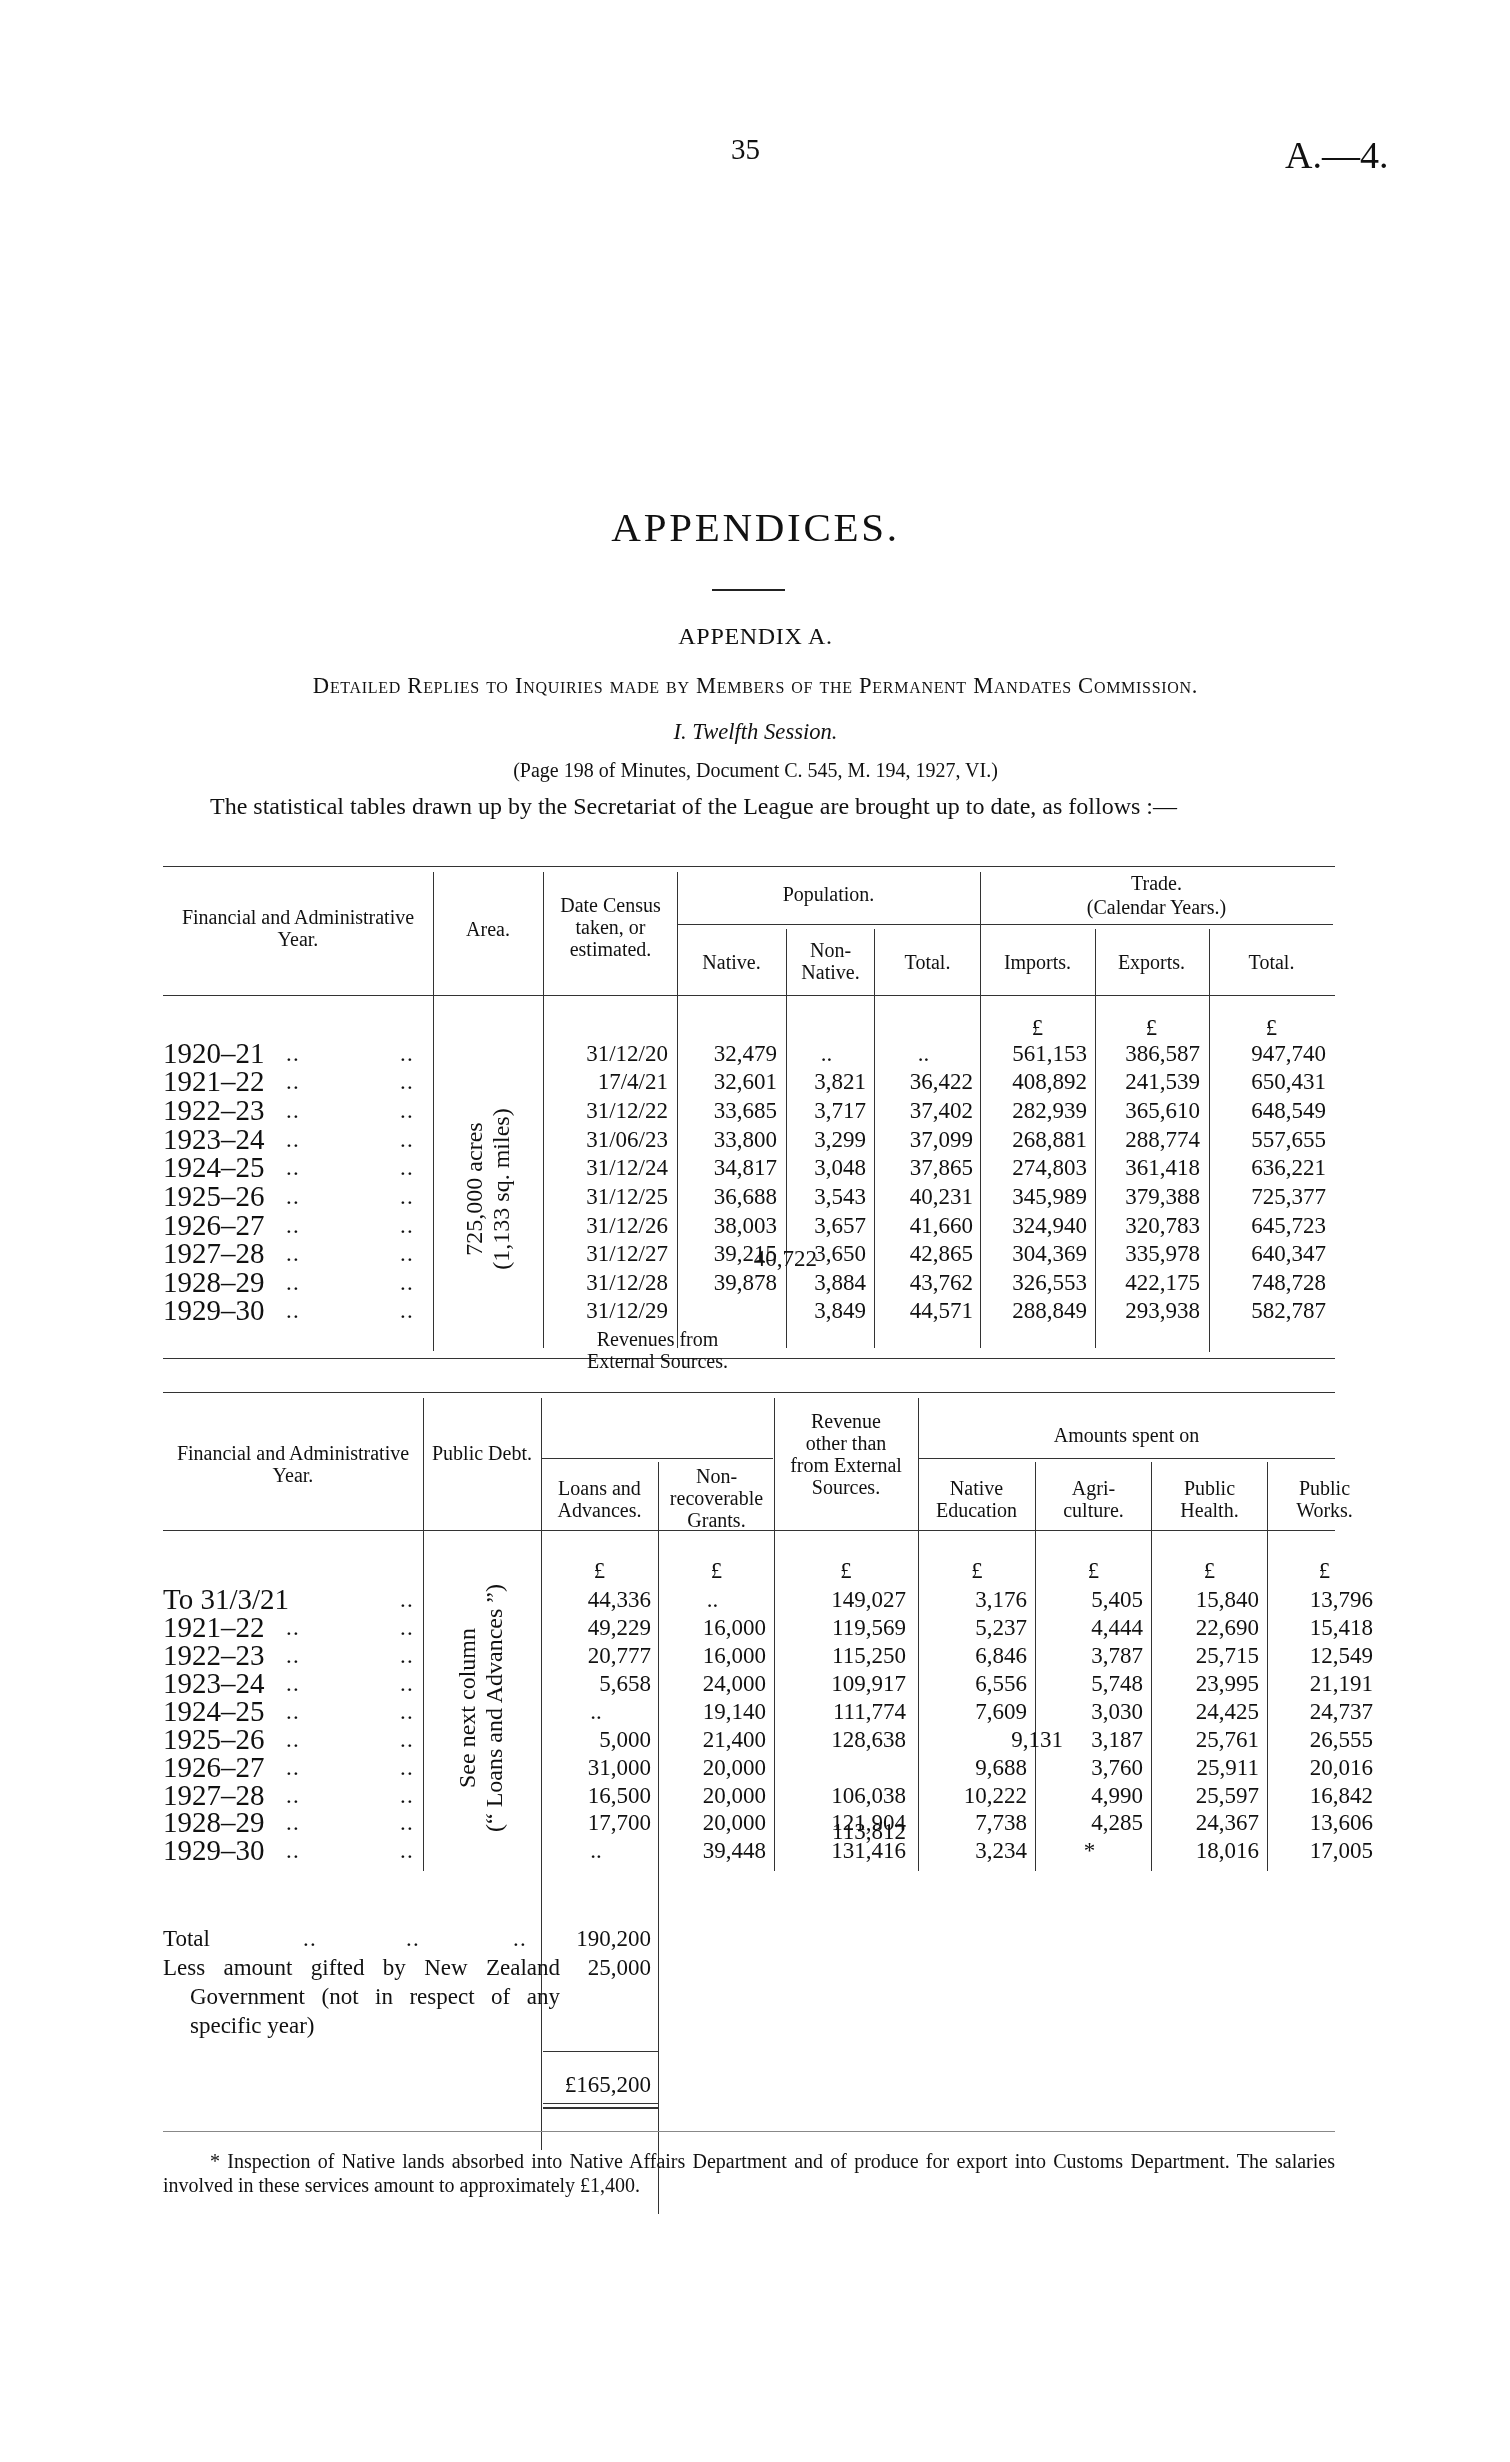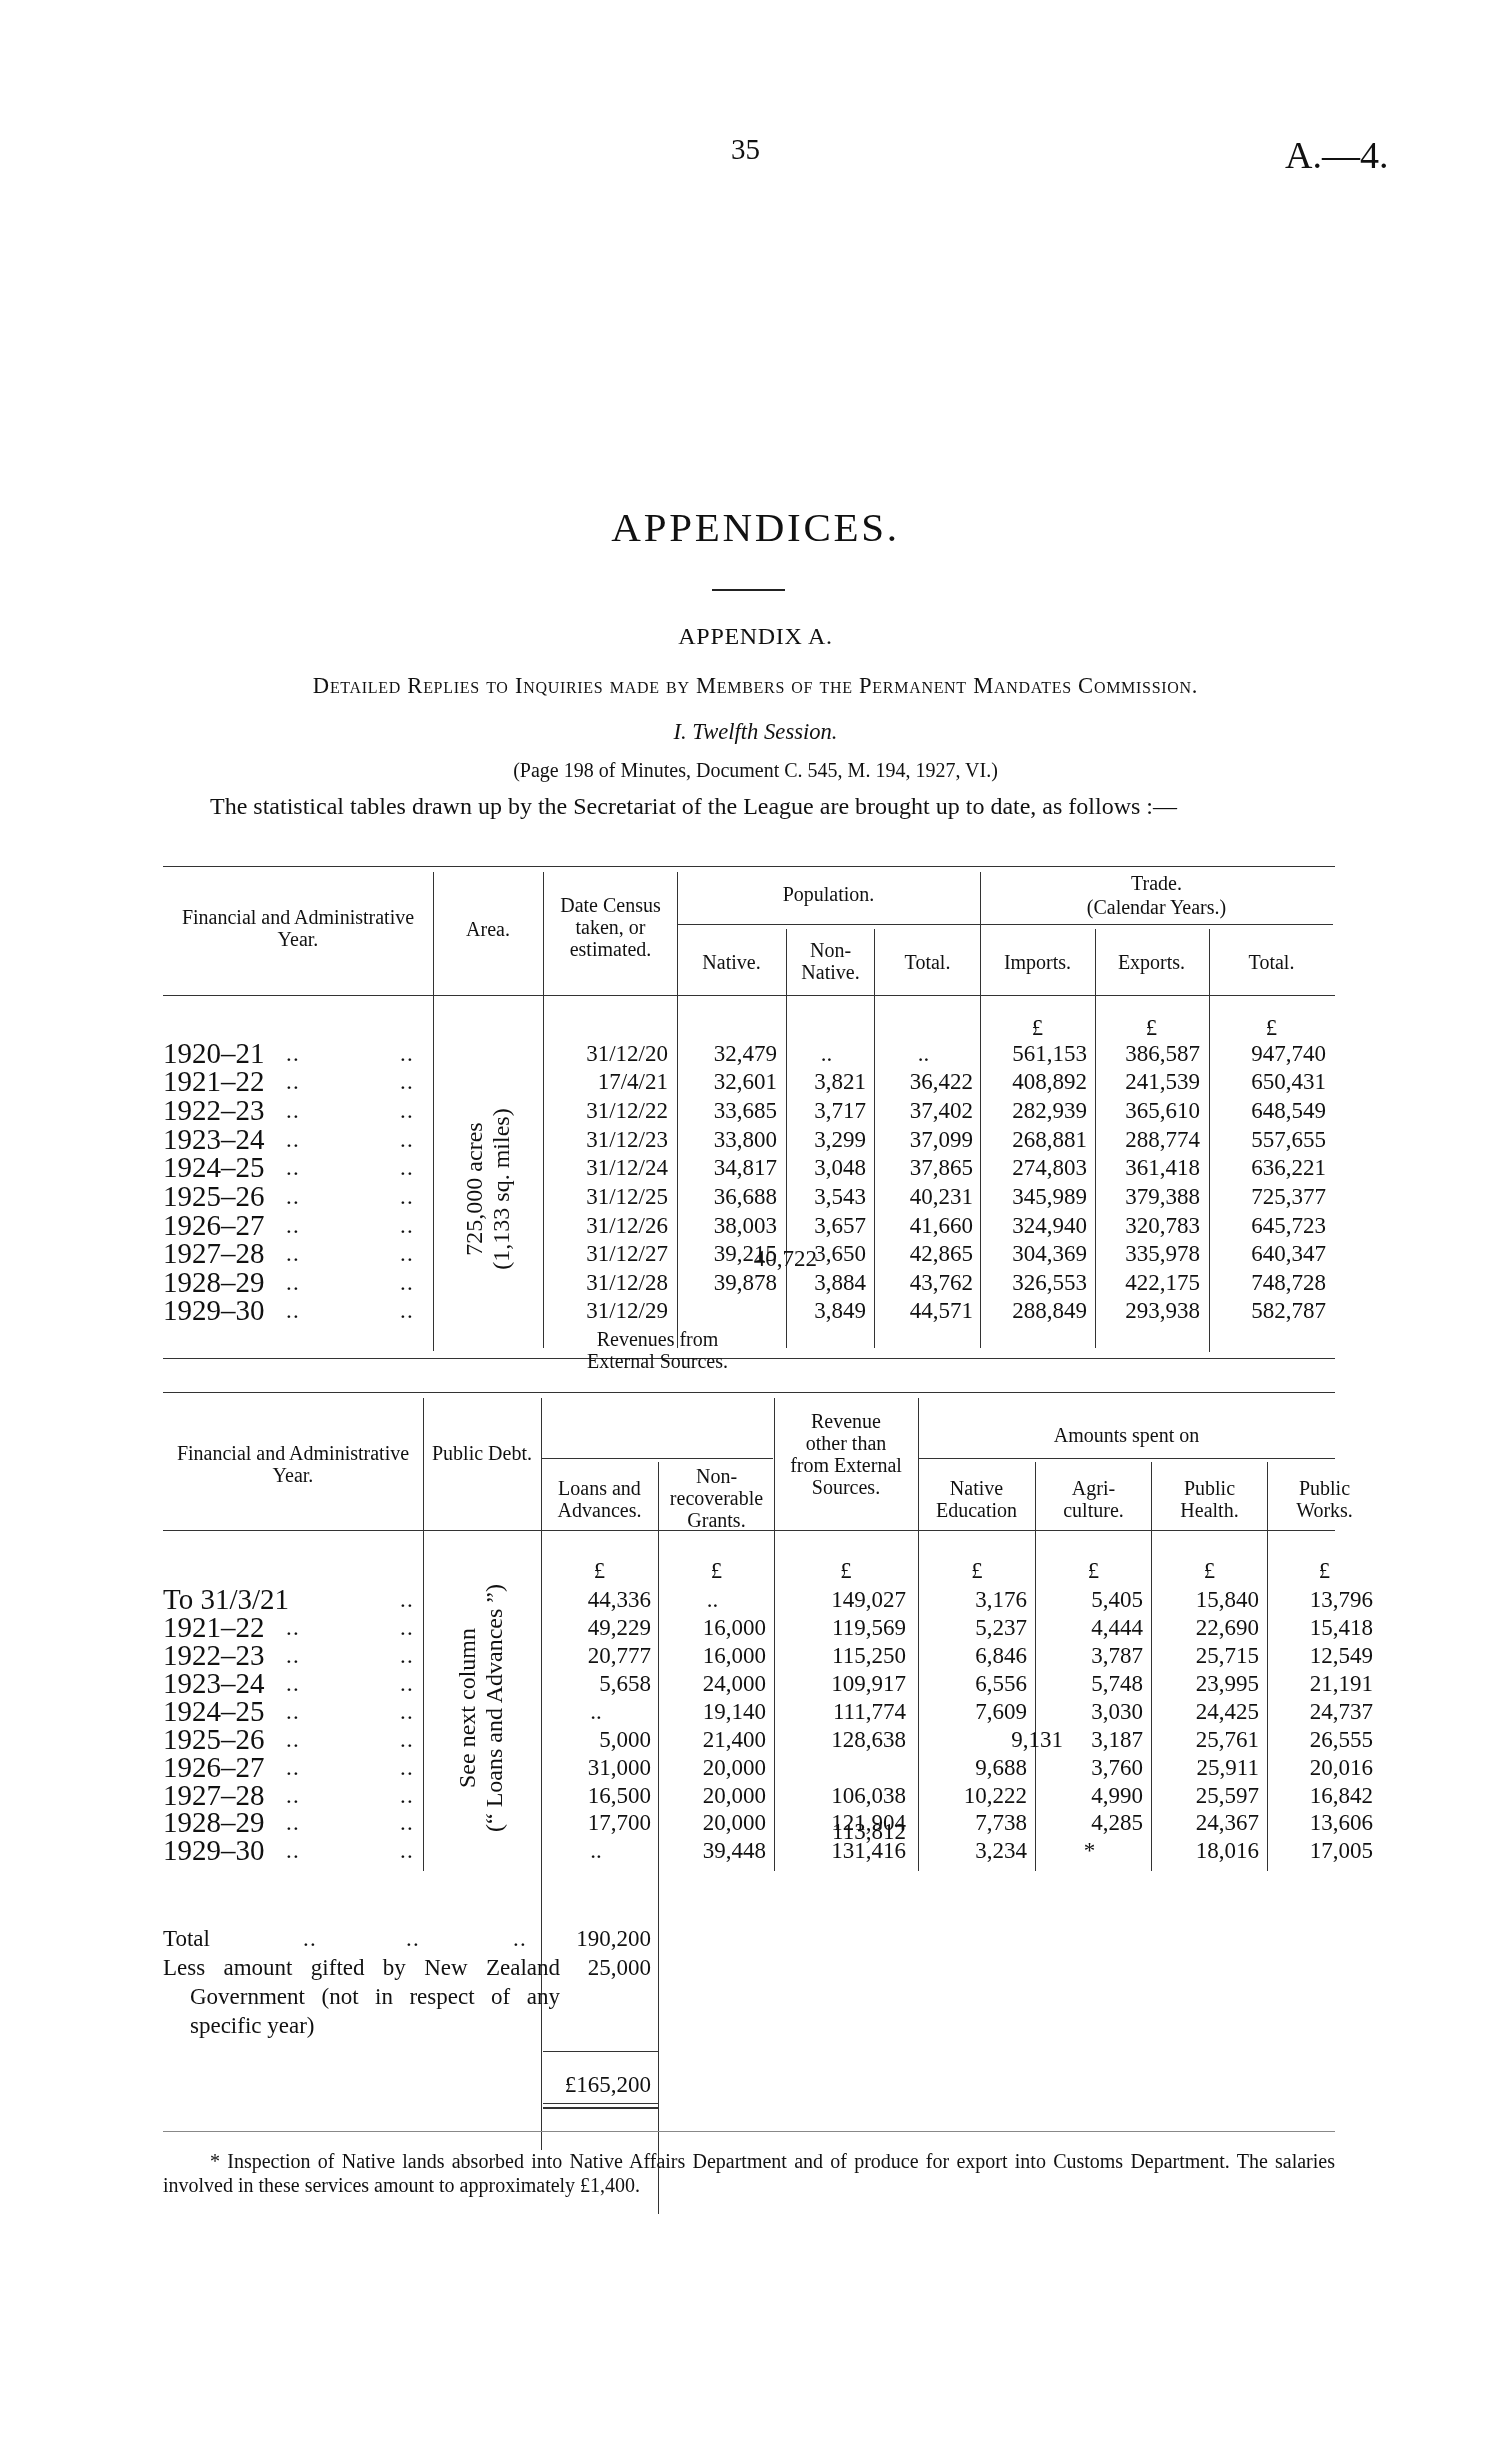--- a/index.html
+++ b/index.html
@@ -109,21 +109,21 @@
       <div class="num" style="left: 545px; width: 123px; top: 1096px;">31/12/22</div>
       <div class="num" style="left: 677px; width: 100px; top: 1096px;">33,685</div>
       <div class="num" style="left: 787px; width: 79px; top: 1096px;">3,717</div>
       <div class="num" style="left: 874px; width: 99px; top: 1096px;">37,402</div>
       <div class="num" style="left: 980px; width: 107px; top: 1096px;">282,939</div>
       <div class="num" style="left: 1095px; width: 105px; top: 1096px;">365,610</div>
       <div class="num" style="left: 1209px; width: 117px; top: 1096px;">648,549</div>
       <div class="year" style="left: 163px; top: 1125px;">1923–24</div>
       <div class="dots" style="left: 286px; top: 1125px;">..</div>
       <div class="dots" style="left: 400px; top: 1125px;">..</div>
-      <div class="num" style="left: 545px; width: 123px; top: 1125px;">31/12/23</div>
+      <div class="num" style="left: 545px; width: 123px; top: 1125px;">31/06/23</div>
       <div class="num" style="left: 677px; width: 100px; top: 1125px;">33,800</div>
       <div class="num" style="left: 787px; width: 79px; top: 1125px;">3,299</div>
       <div class="num" style="left: 874px; width: 99px; top: 1125px;">37,099</div>
       <div class="num" style="left: 980px; width: 107px; top: 1125px;">268,881</div>
       <div class="num" style="left: 1095px; width: 105px; top: 1125px;">288,774</div>
       <div class="num" style="left: 1209px; width: 117px; top: 1125px;">557,655</div>
       <div class="year" style="left: 163px; top: 1153px;">1924–25</div>
       <div class="dots" style="left: 286px; top: 1153px;">..</div>
       <div class="dots" style="left: 400px; top: 1153px;">..</div>
       <div class="num" style="left: 545px; width: 123px; top: 1153px;">31/12/24</div>

